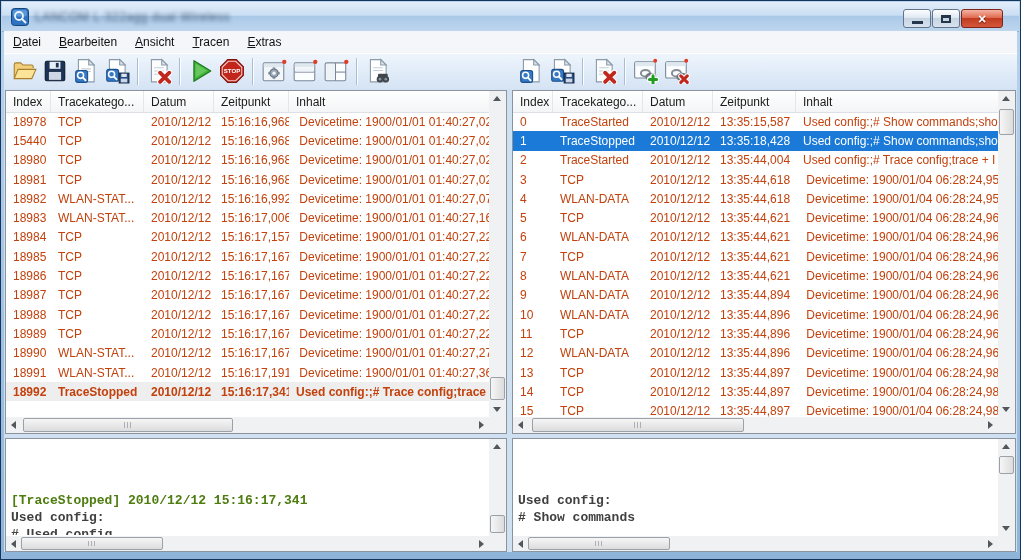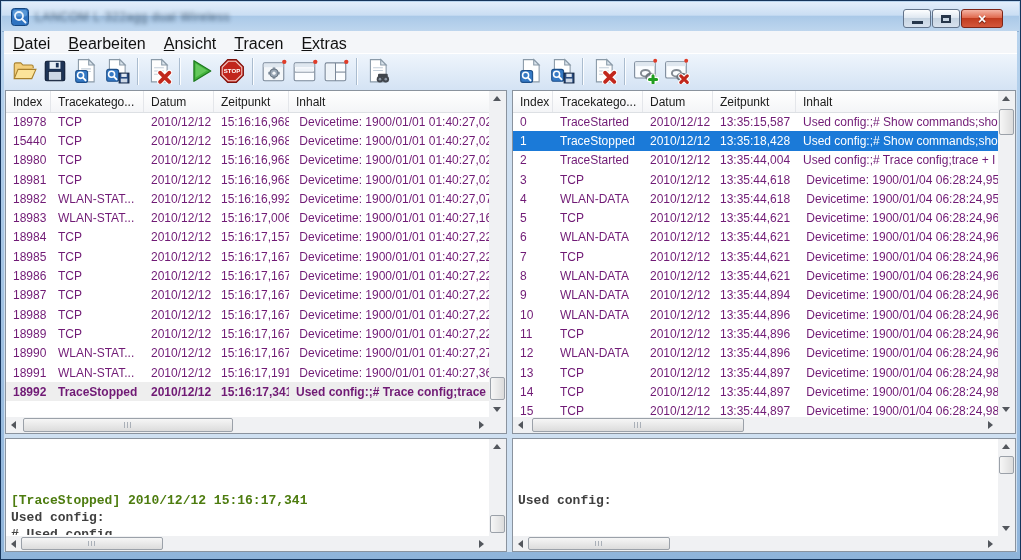--- a/index.html
+++ b/index.html
@@ -18,21 +18,21 @@
   .cap.min{right:88px;width:28px;}
   .cap.max{right:59px;width:28px;}
   .cap.close{right:16px;width:42px;border-color:#7e2517;
     background:linear-gradient(#f4b3a4,#e06b50 45%,#c13c20 50%,#d4573b);}
   .glyph-min{width:11px;height:3px;background:#26364a;margin-top:7px;}
   .glyph-max{width:10px;height:8px;border:2px solid #26364a;border-top-width:3px;box-sizing:border-box;background:transparent;}
   .glyph-close{color:#fff;font-weight:bold;font-size:14px;line-height:14px;text-shadow:0 1px 1px #5e1206;}
   
   .menubar{position:absolute;top:30px;left:3px;right:3px;height:22px;background:#f4f6f9;
     border-bottom:1px solid #e0e4ea;}
-  .menu-item{display:inline-block;padding:4px 9px 0 9px;font-size:16px;color:#111;height:18px;}
+  .menu-item{display:inline-block;padding:4px 9px 0 9px;font-size:12px;color:#111;height:18px;}
   .menu-item::first-letter{text-decoration:underline;}
   
   .toolbar{position:absolute;top:52px;left:3px;right:3px;height:37px;
     background:linear-gradient(#eff5fc,#d4e3f4);border-bottom:1px solid #b2c3d6;
     box-shadow:inset 0 1px 0 #fff;}
   .tb-row{position:absolute;top:0;height:36px;display:flex;align-items:center;}
   .tb-left{left:4px;} .tb-right{left:511px;}
   .tb-btn{width:31px;height:31px;display:flex;align-items:center;justify-content:center;}
   .tb-btn svg{width:26px;height:26px;}
   .tb-sep{width:1px;height:27px;background:#aabccf;box-shadow:1px 0 0 #fbfdff;margin:0 5px;}
@@ -44,21 +44,21 @@
   .vsplit{position:absolute;left:506px;top:89px;width:5px;bottom:7px;}
   
   .grid{position:absolute;left:0;right:0;top:0;height:344px;background:#fff;
     border:1px solid #8a939e;box-sizing:border-box;overflow:hidden;}
   .grid-header{position:absolute;left:0;right:0;top:0;height:21px;display:flex;
     background:linear-gradient(#ffffff,#f4f5f7);border-bottom:1px solid #dde0e4;justify-content:space-between;}
   .gh{box-sizing:border-box;padding:4px 0 0 7px;font-size:12px;color:#1b1b1b;
     border-right:1px solid #e4e6ea;white-space:nowrap;overflow:hidden;flex-shrink:0;}
   .gh.c4{flex:1;border-right:none;}
   .grid-rows{position:absolute;left:0;right:17px;top:21px;bottom:16px;overflow:hidden;}
-  .grow{display:flex;height:19.3px;align-items:center;font-size:12px;color:#701a75;}
+  .grow{display:flex;height:19.3px;align-items:center;font-size:12px;color:#c2410c;}
   .gc{box-sizing:border-box;padding-left:7px;white-space:pre;overflow:hidden;flex-shrink:0;}
   .gc.c4{flex:1;}
   .grow.sel{background:#1b7ad8;color:#fff;}
   .grow.hl{background:#eeeeee;font-weight:bold;}
   
   .panel.left  .c0{width:45px;} .panel.left  .c1{width:93px;} .panel.left  .c2{width:70px;} .panel.left  .c3{width:75px;}
   .panel.right .c0{width:40px;} .panel.right .c1{width:90px;} .panel.right .c2{width:70px;} .panel.right .c3{width:83px;}
   
   .sb{background:#f0f1f3;position:absolute;}
   .arrow{position:absolute;width:0;height:0;border:4px solid transparent;}
@@ -566,21 +566,21 @@
       <div class="sb sbh">
         <span class="arrow a-lf"></span>
         <span class="arrow a-rt"></span>
         <div class="thumb-h" style="left:19px;width:210px;"></div>
       </div>
       <div class="sbc"></div>
     </div>
     <div class="logpane">
       <div class="log-content">
         
-      <div class="log-line green">Used config:</div></div>
+      <div class="log-line green">Used config:</div><div class="log-line green"># Show commands</div></div>
       <div class="sb sbv">
         <span class="arrow a-up"></span>
         <span class="arrow a-dn"></span>
         <div class="thumb-v" style="top:17px;height:16px;"></div>
       </div>
       <div class="sb sbh">
         <span class="arrow a-lf"></span>
         <span class="arrow a-rt"></span>
         <div class="thumb-h" style="left:15px;width:140px;"></div>
       </div>

